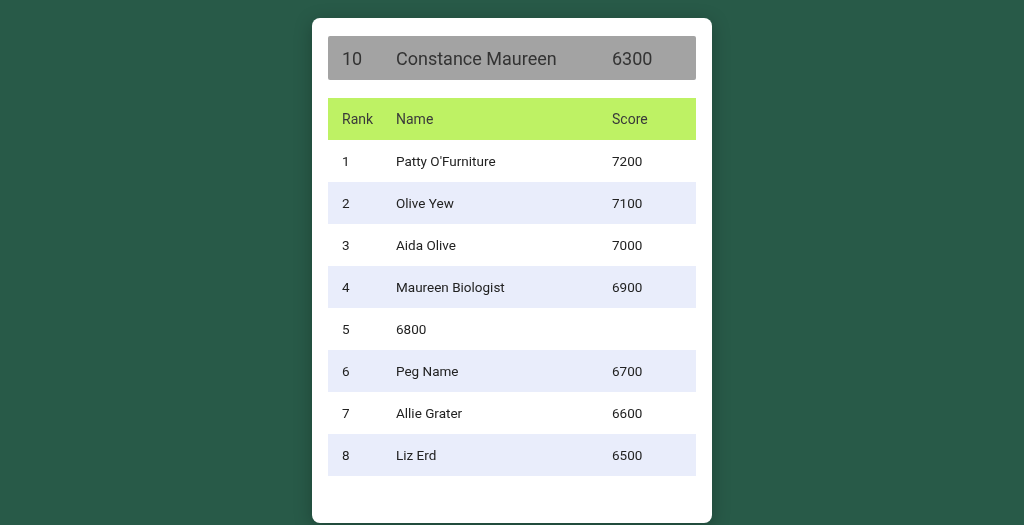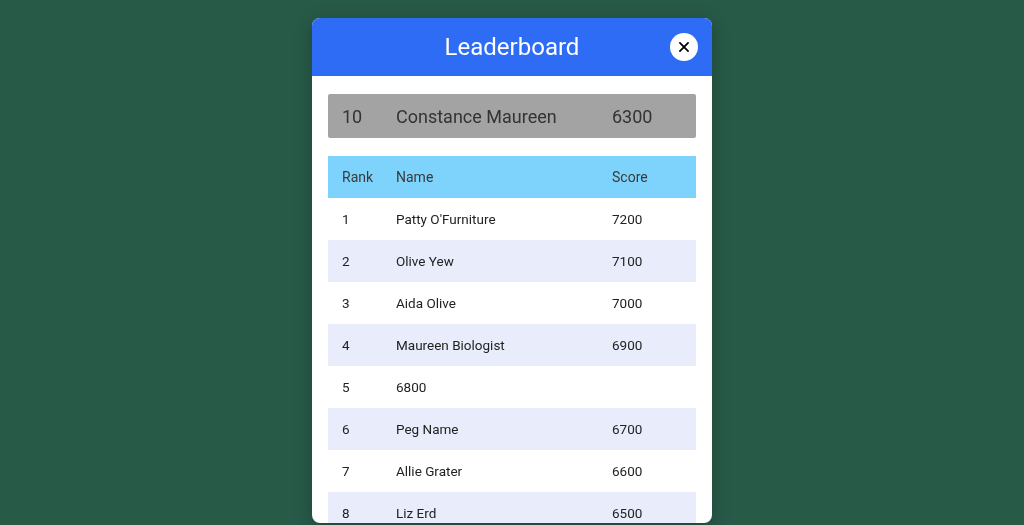--- a/index.html
+++ b/index.html
@@ -72,21 +72,21 @@
       color: #333;
       display: flex;
       align-items: center;
       height: 44px;
       padding: 0 14px;
       border-radius: 2px;
       font-size: 18px;
       margin-bottom: 18px;
     }
     .header-row {
-      background: #7dd3fc;
+      background: #bef264;
       display: flex;
       align-items: center;
       height: 42px;
       padding: 0 14px;
       font-size: 14px;
       color: #3a3a3a;
     }
     .data-row {
       display: flex;
       align-items: center;
@@ -128,29 +128,20 @@
     .modal-body::-webkit-scrollbar-button {
       display: block;
       height: 16px;
       background: #f1f1f1;
     }
   </style>
 </head>
 <body>
 
 <div class="modal">
-  <div class="modal-header">
-    <div class="modal-title">Leaderboard</div>
-    <button class="close-btn">
-      <svg viewBox="0 0 24 24" fill="none" stroke="currentColor" stroke-width="3" stroke-linecap="round">
-        <line x1="5" y1="5" x2="19" y2="19"></line>
-        <line x1="19" y1="5" x2="5" y2="19"></line>
-      </svg>
-    </button>
-  </div>
   <div class="modal-body">
 
     <div class="highlight-row">
       <div class="col-rank">10</div>
       <div class="col-name">Constance Maureen</div>
       <div class="col-score">6300</div>
     </div>
 
     <div class="header-row">
       <div class="col-rank">Rank</div>

